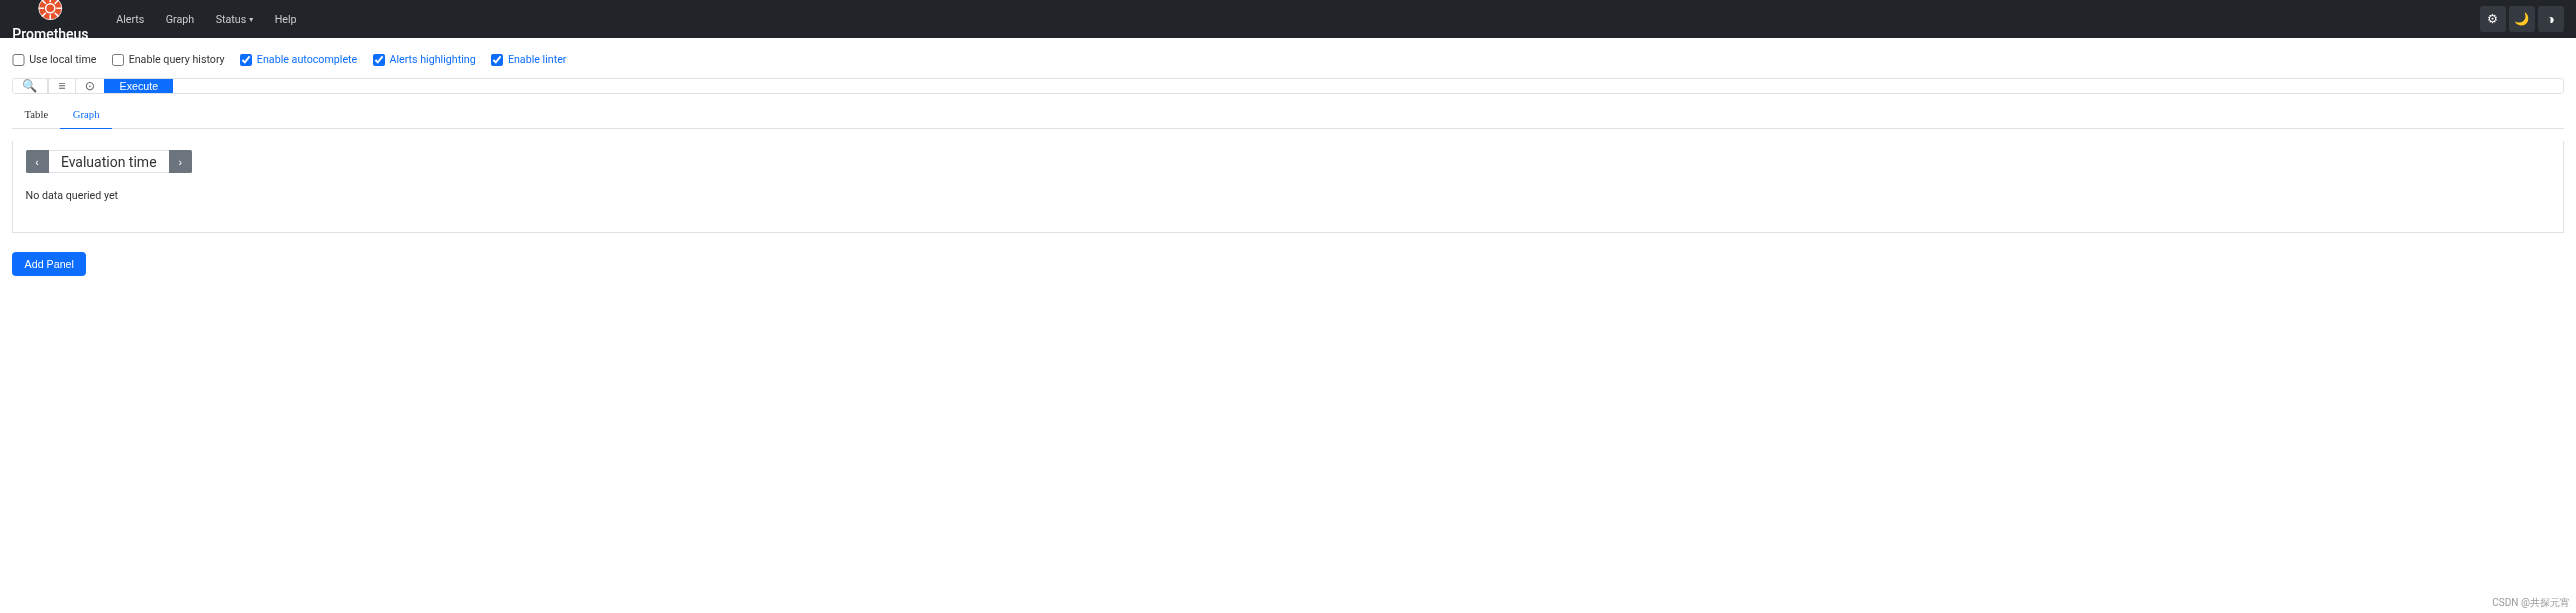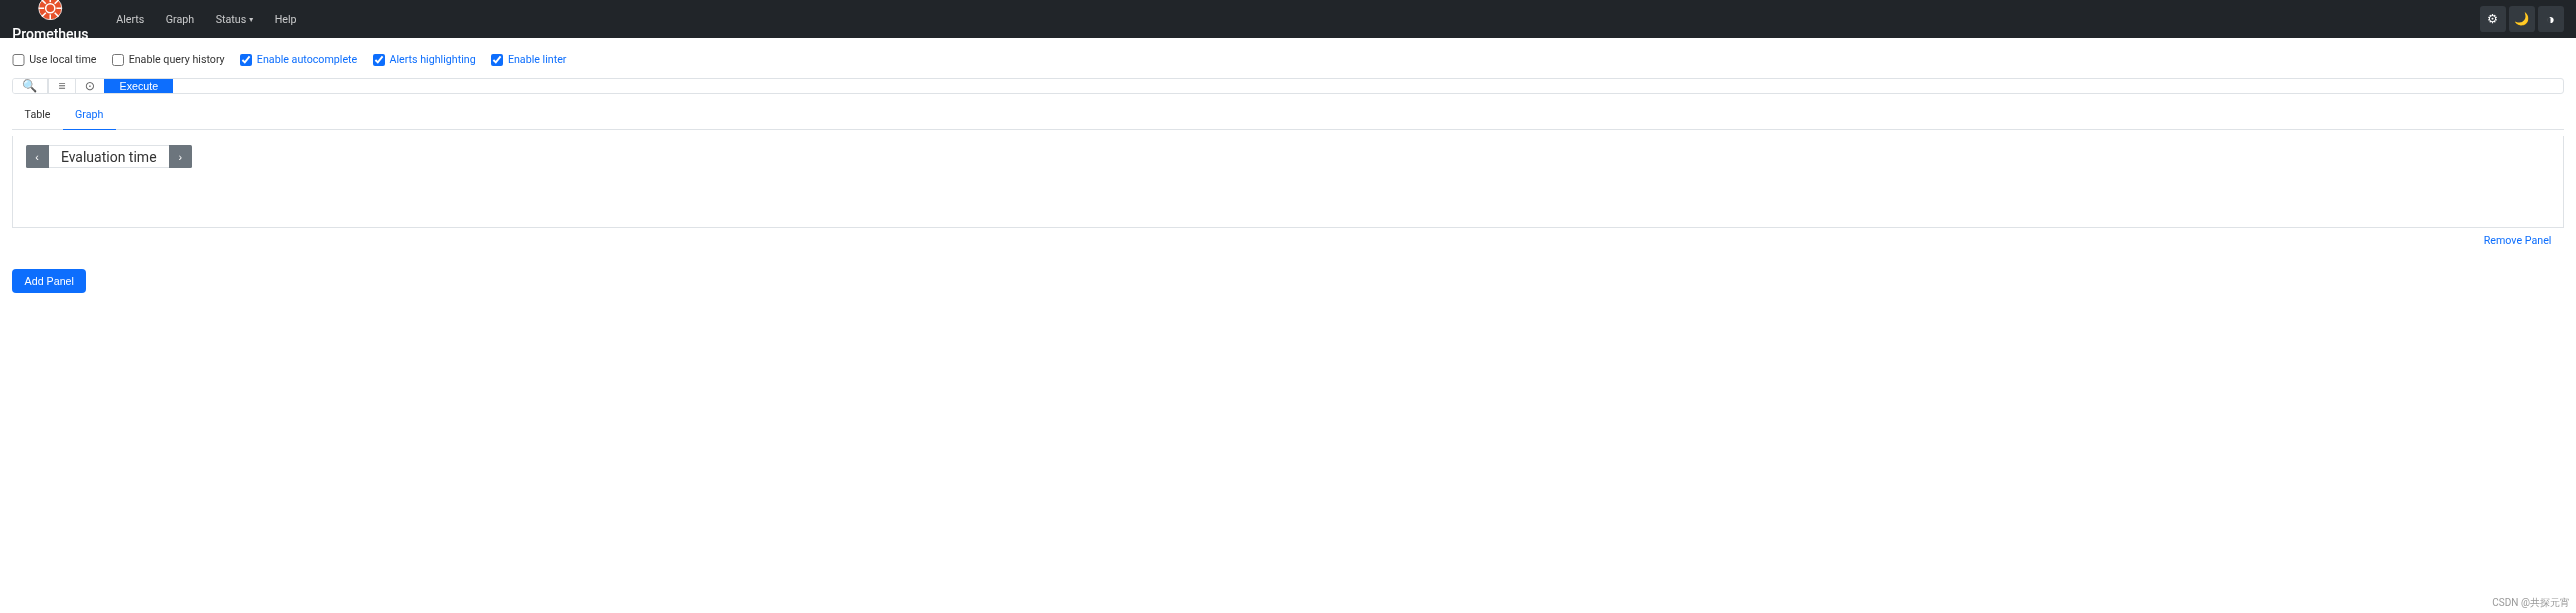--- a/index.html
+++ b/index.html
@@ -160,21 +160,22 @@
       font-weight: 500;
       cursor: pointer;
       height: 100%;
       white-space: nowrap;
     }
 
     
     .tabs-row {
       display: flex;
       border-bottom: 0.8px solid #dee2e6;
-      margin-bottom: 6px;
+      margin-bottom: 12px;
+      font-family: Liberation Serif, serif;
     }
     .tab {
       padding: 7.7px 12.3px;
       cursor: pointer;
       font-size: 10.7px;
       color: #333;
       border-bottom: 1.5px solid transparent;
       margin-bottom: -0.8px;
       text-decoration: none;
     }
@@ -367,25 +368,23 @@
     <div class="eval-time-row">
       <button class="eval-nav-btn">
         <span>‹</span>
       </button>
       <div class="eval-time-label">Evaluation time</div>
       <button class="eval-nav-btn">
         <span>›</span>
       </button>
     </div>
 
-  </div>
-
-  <div class="panel-actions-bottom">
-    <a class="remove-panel-link" href="#">Remove Panel</a>
-  </div>
+    <div class="no-data-text">No data queried yet</div>
+  </div>
+
 
 </div>
 
 <div class="add-panel-row">
   <button class="add-panel-btn">Add Panel</button>
 </div>
 
 <div class="footer">
   <span>CSDN @共探元宵</span>
 </div>

